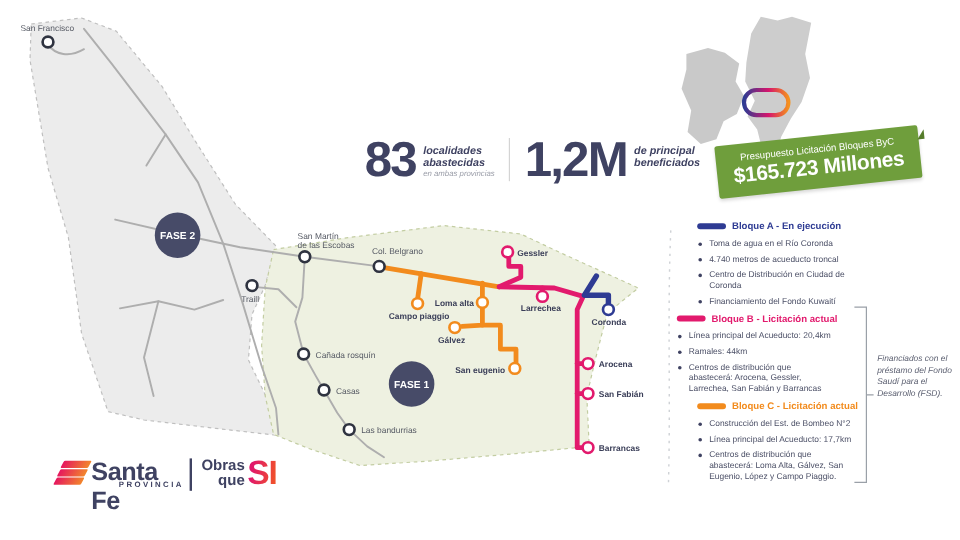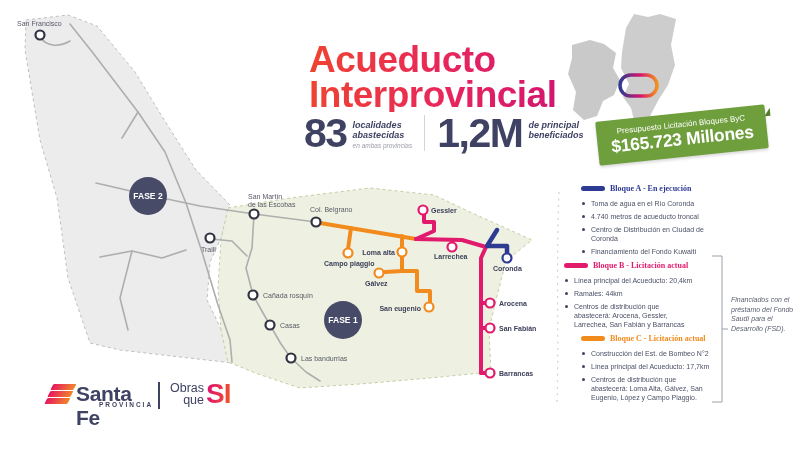--- a/index.html
+++ b/index.html
@@ -17,38 +17,38 @@
   .stat-div{width:1px;height:36px;background:#d4d4d4;margin:2px 12px 0 12px;}
   
   #banner{left:597px;top:113px;width:170px;height:44px;background:#6f9e3c;transform:rotate(-6deg);
           color:#ffffff;text-align:center;border-radius:2px;box-shadow:0 2px 3px rgba(0,0,0,.15);}
   #banner:after{content:"";position:absolute;right:-5px;top:4px;border-style:solid;
           border-width:0 0 8px 6px;border-color:transparent transparent #557c2b transparent;}
   .banner-l1{font-size:8px;margin-top:7px;}
   .banner-l2{font-size:17.5px;font-weight:800;letter-spacing:-0.3px;}
   
   .lg{width:140px;color:#4b4f66;}
-  .lg-head{display:flex;align-items:center;font-size:8px;font-weight:800;font-family:Liberation Serif, serif;}
+  .lg-head{display:flex;align-items:center;font-size:8px;font-weight:800;}
   .lg-cap{display:inline-block;width:24px;height:5px;border-radius:3px;margin-right:5px;}
   .lg ul{list-style:none;margin:6px 0 0 0;padding:0;width:133px;}
   .lg li{position:relative;padding-left:10px;font-size:7px;line-height:9.2px;margin-bottom:3.6px;}
   .lg li:before{content:"";position:absolute;left:1px;top:3px;width:3px;height:3px;border-radius:50%;
           background:#3f4262;}
   .c-blue{color:#2e3b93;}.bg-blue{background:#2e3b93;}
   .c-pink{color:#e21a6d;}.bg-pink{background:#e21a6d;}
   .c-orange{color:#f28b1d;}.bg-orange{background:#f28b1d;}
   #side-note{left:731px;top:295px;width:64px;font-size:7px;line-height:9.5px;font-style:italic;color:#5b5f70;}
   
   #footer{left:44px;top:380px;height:36px;}
   .flag-bar{position:absolute;height:5.5px;width:23px;border-radius:1px;transform:skewX(-28deg);
           background:linear-gradient(90deg,#e5175f,#f2862c);}
   #brand-name{position:absolute;left:32px;top:2px;font-size:21px;font-weight:800;color:#3f4262;letter-spacing:-0.3px;}
   #brand-sub{position:absolute;left:55px;top:21px;font-size:6.5px;font-weight:700;letter-spacing:2px;color:#3f4262;}
   #footer-div{position:absolute;left:114px;top:2px;width:1.5px;height:27px;background:#3f4262;}
-  #slogan{position:absolute;left:122px;top:3px;width:38px;text-align:right;font-size:12.5px;font-weight:400;
+  #slogan{position:absolute;left:122px;top:3px;width:38px;text-align:right;font-size:12.5px;font-weight:700;
           line-height:11.5px;color:#3f4262;}
   #slogan-si{position:absolute;left:162px;top:-2px;font-size:28px;font-weight:800;letter-spacing:-1px;
           background:linear-gradient(100deg,#e0176b 20%,#f0502c 90%);
           -webkit-background-clip:text;background-clip:text;color:transparent;}
   
   .twn-lbl{font-size:7px;fill:#565a64;}
   .twn-lbl-b{font-size:7px;font-weight:700;fill:#3a3e58;}
   .fase-lbl{font-size:8.5px;font-weight:700;fill:#ffffff;text-anchor:middle;}
 </style>
 </head>
@@ -157,24 +157,20 @@
 
     <g>
       <path fill="#c9c9c9" d="M 572,45 L 590,40 L 604,44 L 616,53 L 613,68 L 620,80 L 614,95 L 603,101 L 597,116 L 584,120 L 573,110 L 576,92 L 568,74 L 572,58 Z"></path>
       <path fill="#cdcdcd" d="M 622,52 L 626,28 L 634,14 L 648,17 L 660,14 L 676,19 L 671,45 L 675,65 L 668,85 L 659,99 L 651,114 L 646,131 L 635,124 L 631,108 L 623,97 L 629,84 L 621,68 Z"></path>
       <rect x="620" y="75" width="37" height="21" rx="10.5" fill="none" stroke="url(#capsuleGrad)" stroke-width="3.5"></rect>
     </g>
 
     <path d="M 712,256 L 722,256 L 722,402 L 712,402 M 722,329 L 728,329" fill="none" stroke="#9aa0a8" stroke-width="1"></path>
   </svg>
 
-  <div class="abs" id="title">
-    <div>Acueducto</div>
-    <div>Interprovincial</div>
-  </div>
 
   <div class="abs" id="stats">
     <div class="stat-num">83</div>
     <div class="stat-lbl">
       <div>localidades</div>
       <div>abastecidas</div>
       <div class="stat-sub">en ambas provincias</div>
     </div>
     <div class="stat-div"></div>
     <div class="stat-num">1,2M</div>

